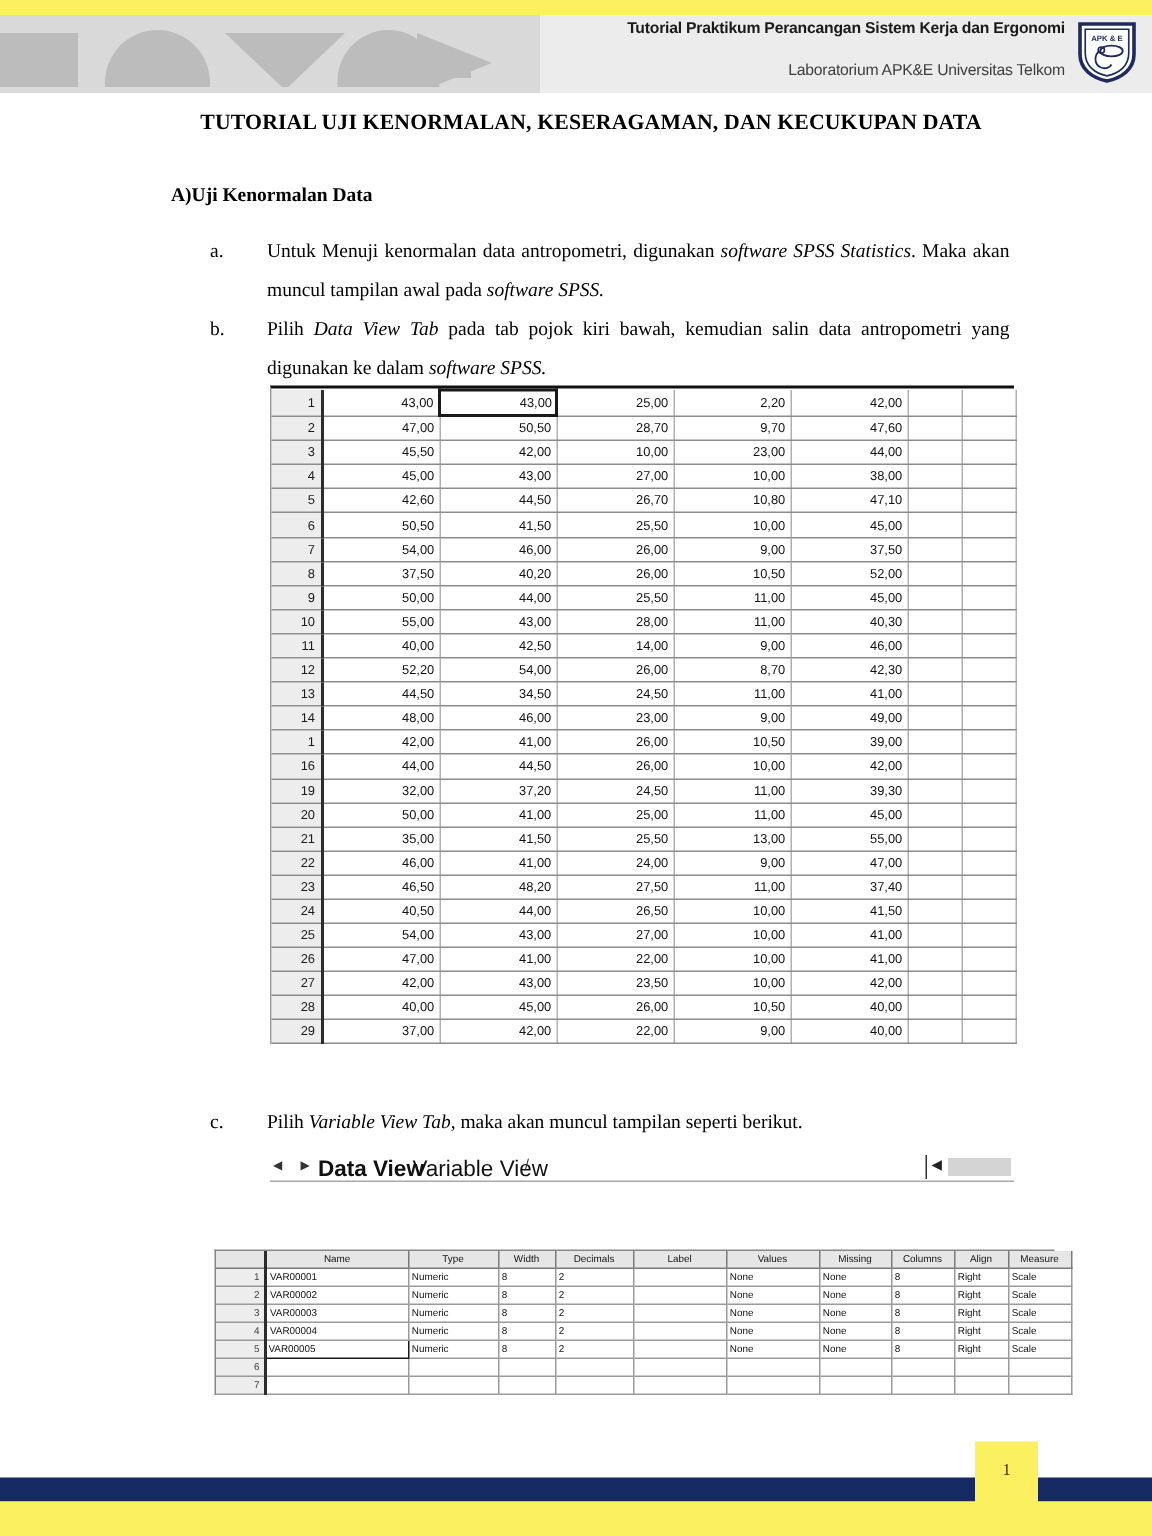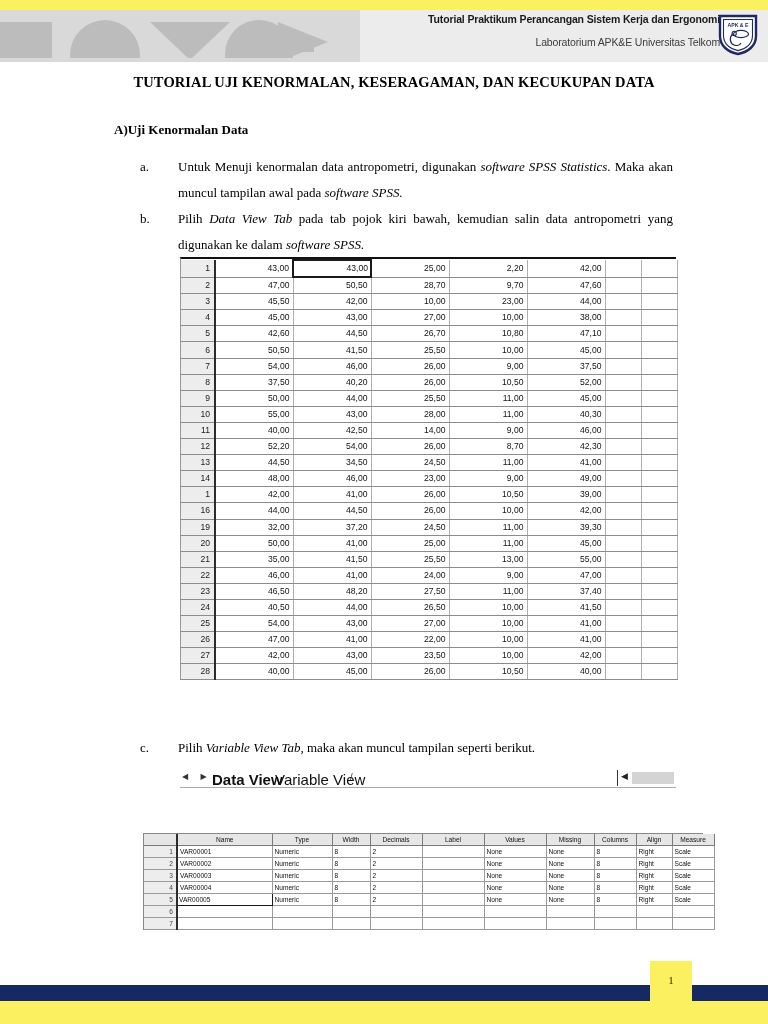--- a/index.html
+++ b/index.html
@@ -62,39 +62,39 @@
     background: transparent;
     border-top: 20px solid transparent;
     border-bottom: 20px solid transparent;
     border-left: 50px solid #bcbcbc;
   }
   .wm-arrow-tail {
     left: 278px; top: 22px; width: 36px; height: 16px;
   }
   .header-text {
     position: absolute;
-    right: 48px; top: 12px;
+    right: 58px; top: 12px;
     width: 380px;
     text-align: right;
     font-family: "Liberation Sans", sans-serif;
   }
   .header-title-main {
     font-size: 10.5px;
     font-weight: bold;
     color: #1a1a1a;
     letter-spacing: -0.15px;
     line-height: 15px;
   }
   .header-title-sub {
     font-size: 10.5px;
     font-weight: normal;
     color: #3d3d3d;
     letter-spacing: -0.15px;
     line-height: 15px;
-    margin-top: 8px;
+    margin-top: 13px;
   }
   .logo-shield {
     position: absolute;
     right: 8px; top: 12px;
     width: 44px; height: 44px;
   }
 
   
   .content { position: absolute; left: 0; top: 62px; width: 768px; }
 
@@ -608,20 +608,30 @@
             <td>42,00</td>
             <td class="blank"></td>
             <td class="blank"></td>
           </tr>
           <tr>
             <td class="rowhdr">28</td>
             <td>40,00</td>
             <td>45,00</td>
             <td>26,00</td>
             <td>10,50</td>
+            <td>40,00</td>
+            <td class="blank"></td>
+            <td class="blank"></td>
+          </tr>
+          <tr class="clipped">
+            <td class="rowhdr">29</td>
+            <td>37,00</td>
+            <td>42,00</td>
+            <td>22,00</td>
+            <td>9,00</td>
             <td>40,00</td>
             <td class="blank"></td>
             <td class="blank"></td>
           </tr>
         </tbody>
     </table>
   </div>
 
   <div class="spss-tabbar">
     <span class="tab-arrows">

